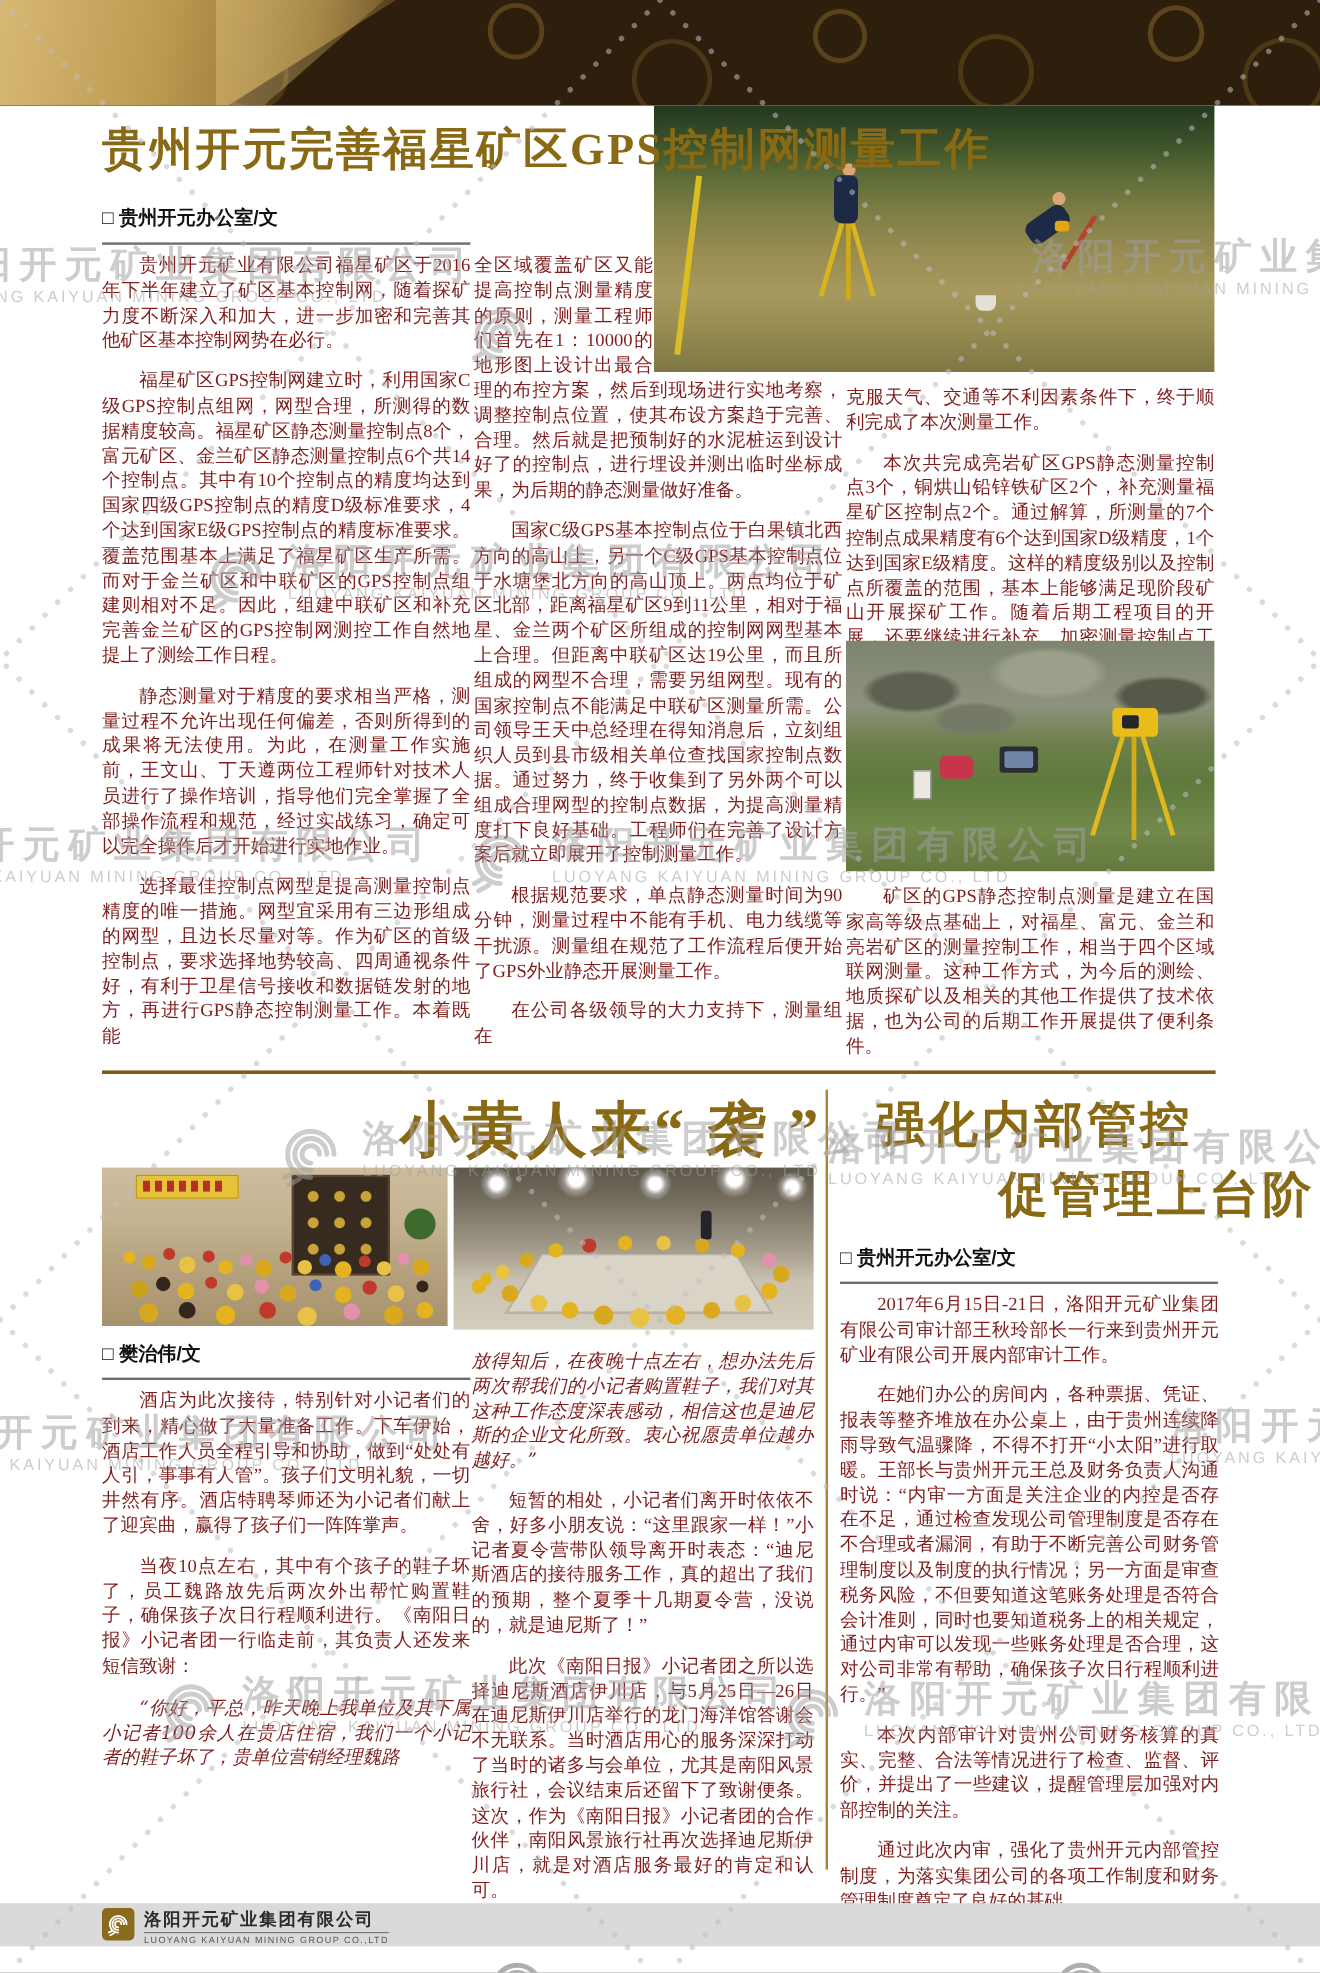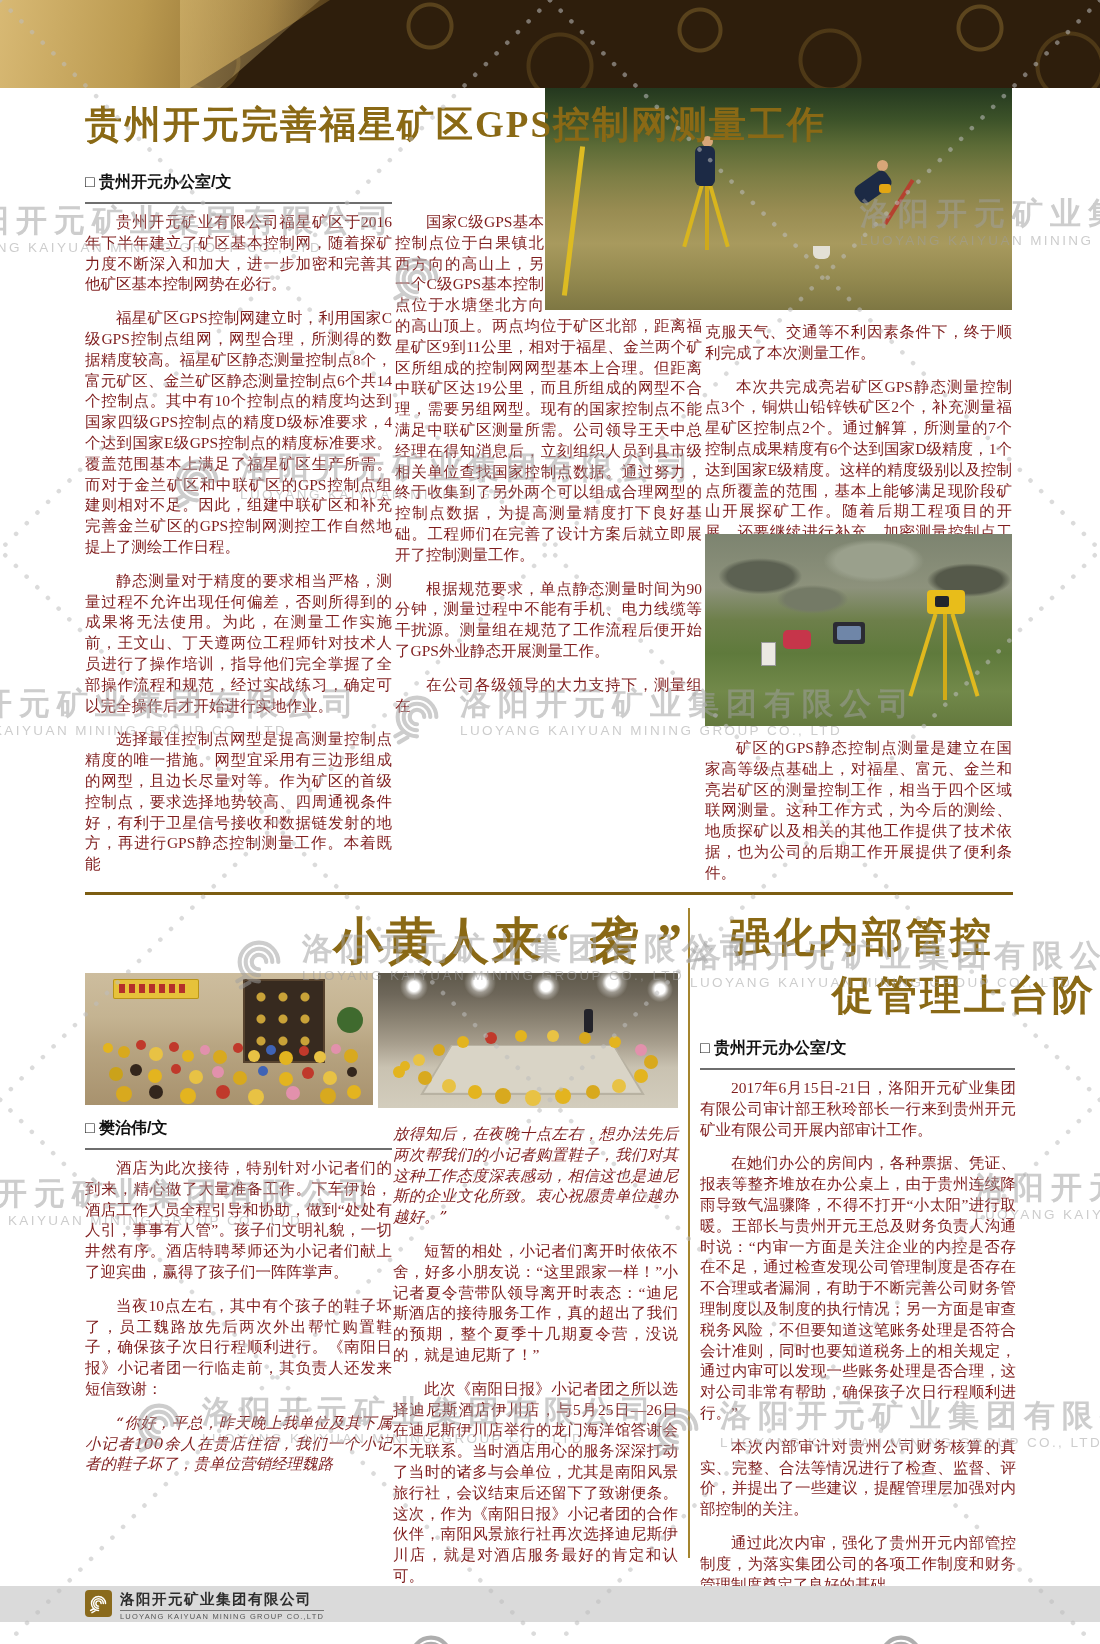--- a/index.html
+++ b/index.html
@@ -200,20 +200,21 @@
 
   <div class="col" style="left:85px;top:212px;width:307px;height:648px;">
     <p>贵州开元矿业有限公司福星矿区于2016年下半年建立了矿区基本控制网，随着探矿力度不断深入和加大，进一步加密和完善其他矿区基本控制网势在必行。</p>
     <p>福星矿区GPS控制网建立时，利用国家C级GPS控制点组网，网型合理，所测得的数据精度较高。福星矿区静态测量控制点8个，富元矿区、金兰矿区静态测量控制点6个共14个控制点。其中有10个控制点的精度均达到国家四级GPS控制点的精度D级标准要求，4个达到国家E级GPS控制点的精度标准要求。覆盖范围基本上满足了福星矿区生产所需。而对于金兰矿区和中联矿区的GPS控制点组建则相对不足。因此，组建中联矿区和补充完善金兰矿区的GPS控制网测控工作自然地提上了测绘工作日程。</p>
     <p>静态测量对于精度的要求相当严格，测量过程不允许出现任何偏差，否则所得到的成果将无法使用。为此，在测量工作实施前，王文山、丁天遵两位工程师针对技术人员进行了操作培训，指导他们完全掌握了全部操作流程和规范，经过实战练习，确定可以完全操作后才开始进行实地作业。</p>
     <p>选择最佳控制点网型是提高测量控制点精度的唯一措施。网型宜采用有三边形组成的网型，且边长尽量对等。作为矿区的首级控制点，要求选择地势较高、四周通视条件好，有利于卫星信号接收和数据链发射的地方，再进行GPS静态控制测量工作。本着既能</p>
   </div>
 
   <div class="col" style="left:395px;top:212px;width:307px;height:648px;">
     <div class="photo-spacer"></div>
+    <p class="cont">全区域覆盖矿区又能提高控制点测量精度的原则，测量工程师们首先在1：10000的地形图上设计出最合理的布控方案，然后到现场进行实地考察，调整控制点位置，使其布设方案趋于完善、合理。然后就是把预制好的水泥桩运到设计好了的控制点，进行埋设并测出临时坐标成果，为后期的静态测量做好准备。</p>
     <p>国家C级GPS基本控制点位于白果镇北西方向的高山上，另一个C级GPS基本控制点位于水塘堡北方向的高山顶上。两点均位于矿区北部，距离福星矿区9到11公里，相对于福星、金兰两个矿区所组成的控制网网型基本上合理。但距离中联矿区达19公里，而且所组成的网型不合理，需要另组网型。现有的国家控制点不能满足中联矿区测量所需。公司领导王天中总经理在得知消息后，立刻组织人员到县市级相关单位查找国家控制点数据。通过努力，终于收集到了另外两个可以组成合理网型的控制点数据，为提高测量精度打下良好基础。工程师们在完善了设计方案后就立即展开了控制测量工作。</p>
     <p>根据规范要求，单点静态测量时间为90分钟，测量过程中不能有手机、电力线缆等干扰源。测量组在规范了工作流程后便开始了GPS外业静态开展测量工作。</p>
     <p>在公司各级领导的大力支持下，测量组在</p>
   </div>
 
   <div class="col" style="left:705px;top:322px;width:307px;height:540px;">
     <p class="cont">克服天气、交通等不利因素条件下，终于顺利完成了本次测量工作。</p>
     <p>本次共完成亮岩矿区GPS静态测量控制点3个，铜烘山铅锌铁矿区2个，补充测量福星矿区控制点2个。通过解算，所测量的7个控制点成果精度有6个达到国家D级精度，1个达到国家E级精度。这样的精度级别以及控制点所覆盖的范围，基本上能够满足现阶段矿山开展探矿工作。随着后期工程项目的开展，还要继续进行补充、加密测量控制点工作。</p>
   </div>
 

